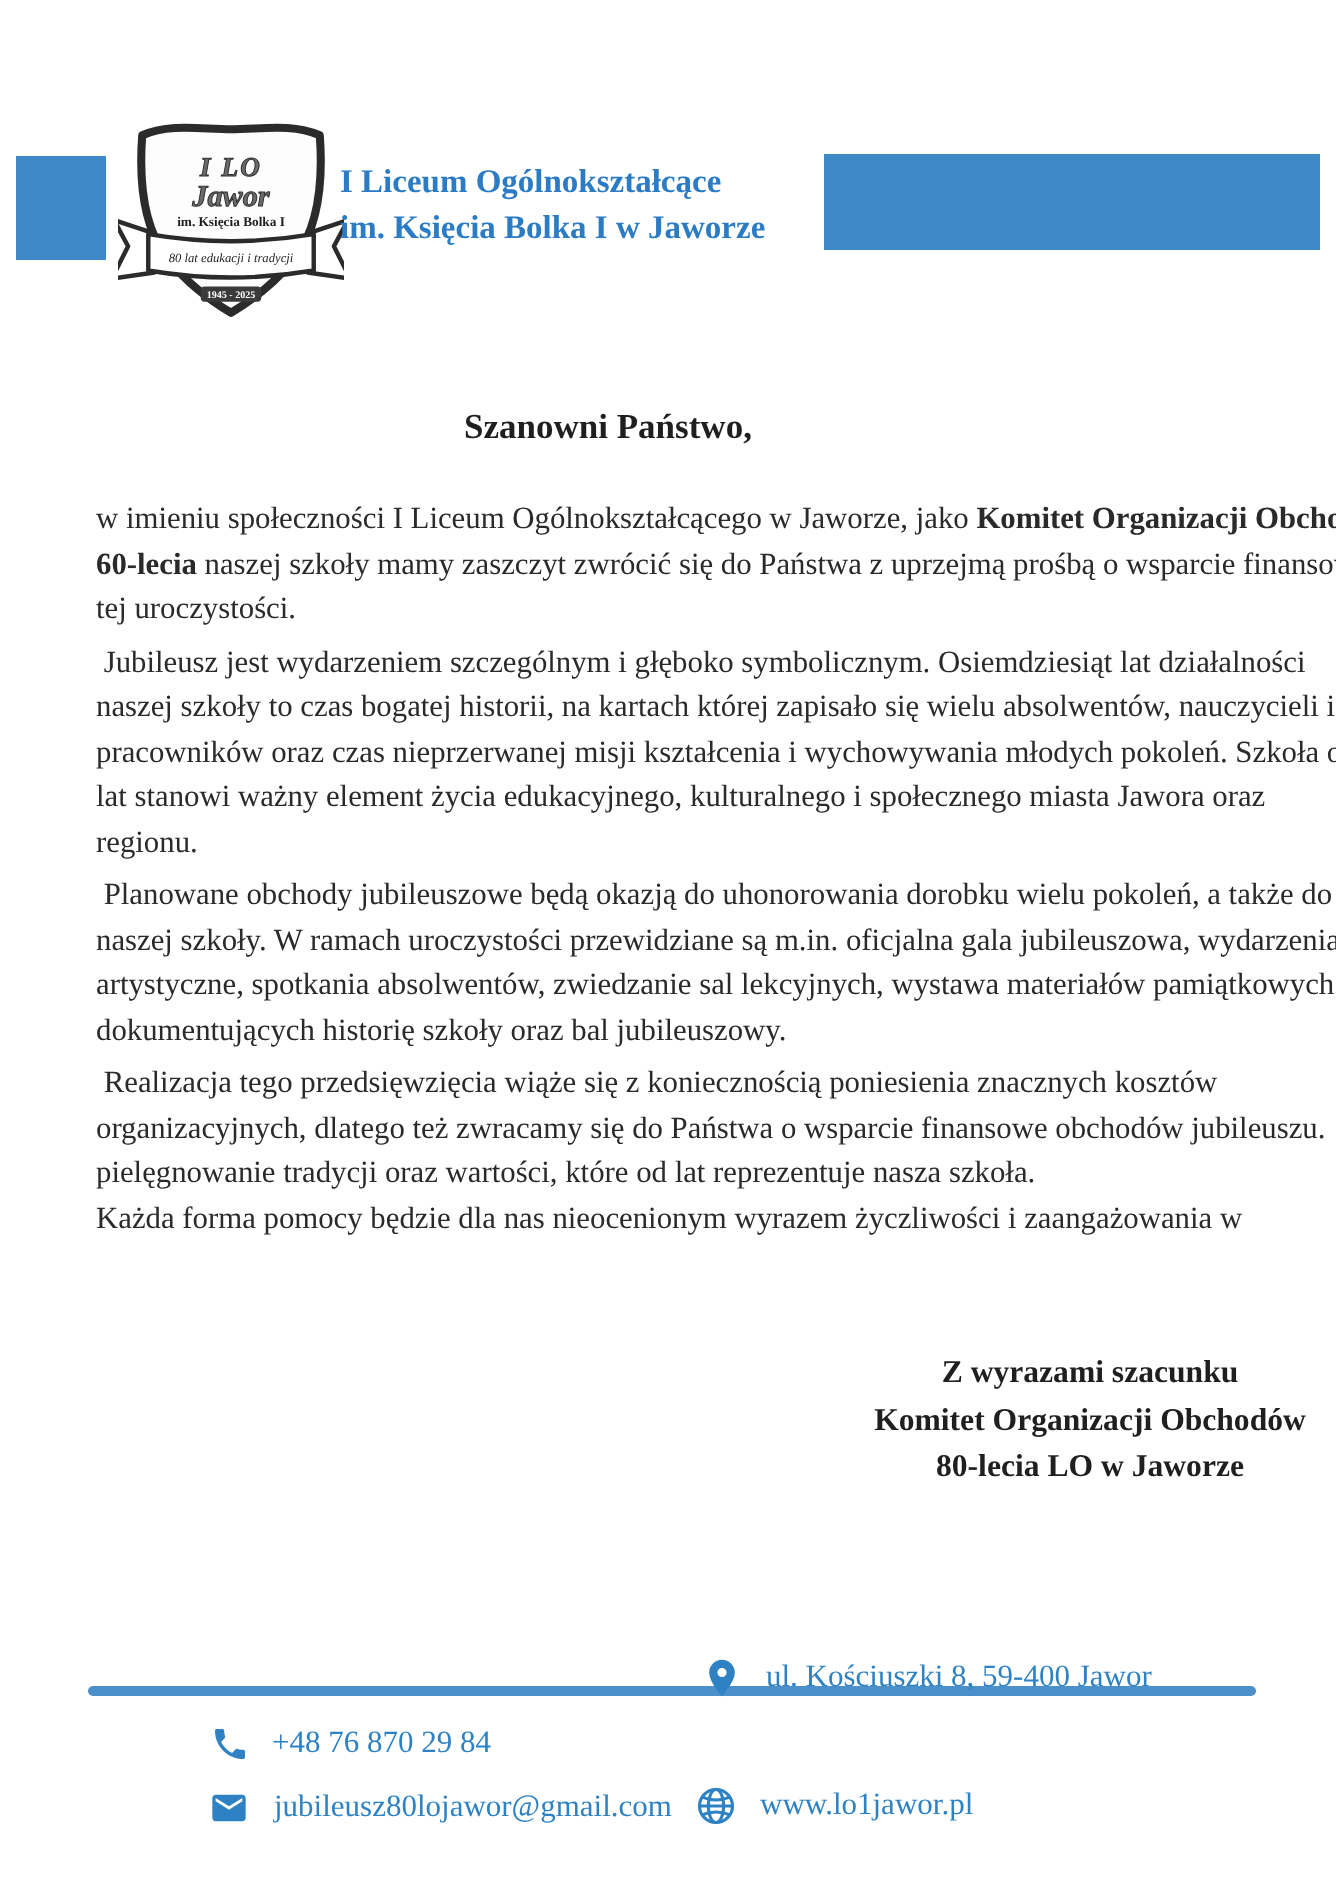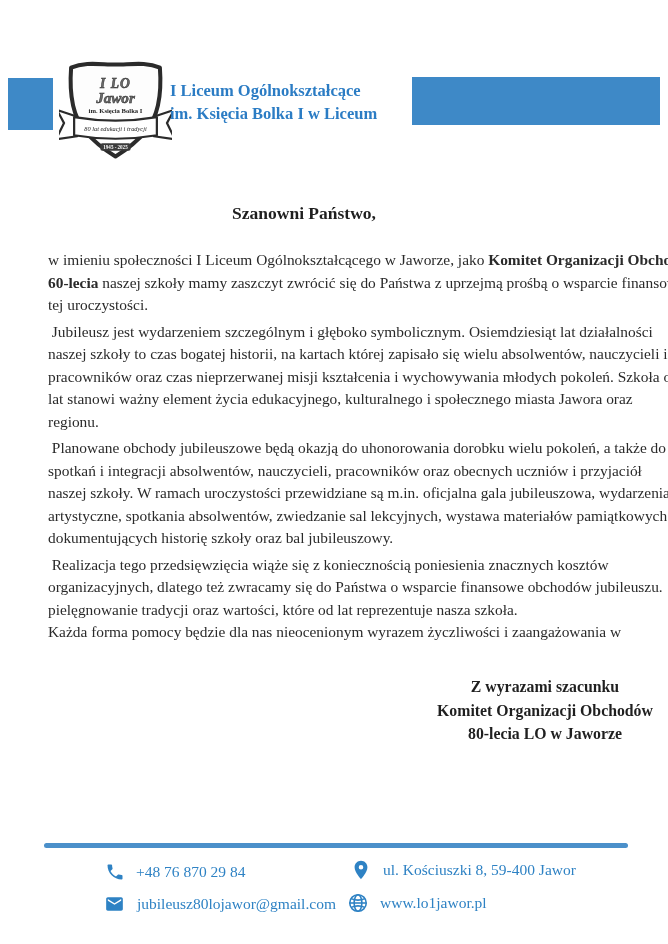--- a/index.html
+++ b/index.html
@@ -41,21 +41,21 @@
   .footer-rule{
     position:absolute;left:44px;top:843px;width:584px;height:5px;
     border-radius:3px;background:var(--rule-blue);
   }
   .f-item{
     position:absolute;display:flex;align-items:center;gap:11px;
     color:var(--footer-blue);font-size:15.5px;
   }
   .f-item svg{flex:0 0 auto;display:block;}
   #f-phone{left:105px;top:862px;}
-  #f-address{left:350px;top:859px;}
+  #f-address{left:350px;top:828px;}
   #f-email{left:103px;top:894px;}
   #f-web{left:347px;top:892px;}
 </style>
 </head>
 <body>
 
 <div class="page">
 
   <div class="sq-left"></div>
   <div class="bar-right"></div>
@@ -68,41 +68,40 @@
     <path d="M16,57 L-2,51 L5,64 L-3,80 L18,77 Z" fill="#ffffff" stroke="#2b2b2b" stroke-width="2.2" stroke-linejoin="round"></path>
     <path d="M96,57 L114,51 L107,64 L115,80 L94,77 Z" fill="#ffffff" stroke="#2b2b2b" stroke-width="2.2" stroke-linejoin="round"></path>
     <path d="M15,58 Q56,65 97,58 L97,76 Q56,83 15,76 Z" fill="#ffffff" stroke="#2b2b2b" stroke-width="2.2" stroke-linejoin="round"></path>
     <text x="56" y="72" text-anchor="middle" font-size="6.3" font-style="italic" fill="#1d1d1d">80 lat edukacji i tradycji</text>
     <rect x="41" y="84" width="30" height="7.5" rx="2" fill="#3a3a3a"></rect>
     <text x="56" y="89.8" text-anchor="middle" font-size="5" font-weight="bold" fill="#ffffff">1945 - 2025</text>
   </svg>
 
   <div class="school-name">
     <div>I Liceum Ogólnokształcące</div>
-    <div>im. Księcia Bolka I w Liceum</div>
+    <div>im. Księcia Bolka I w Jaworze</div>
   </div>
 
   <div class="salutation">Szanowni Państwo,</div>
 
   <div class="letter-body">
       <div class="para">
         <div class="line"><span>w imieniu społeczności I Liceum Ogólnokształcącego w Jaworze, jako </span><span class="b">Komitet Organizacji Obchodów</span></div>
         <div class="line"><span class="b">60-lecia</span><span> naszej szkoły mamy zaszczyt zwrócić się do Państwa z uprzejmą prośbą o wsparcie finansowe</span></div>
         <div class="line"><span>tej uroczystości.</span></div>
       </div>
       <div class="para">
         <div class="line"><span> Jubileusz jest wydarzeniem szczególnym i głęboko symbolicznym. Osiemdziesiąt lat działalności</span></div>
         <div class="line"><span>naszej szkoły to czas bogatej historii, na kartach której zapisało się wielu absolwentów, nauczycieli i</span></div>
         <div class="line"><span>pracowników oraz czas nieprzerwanej misji kształcenia i wychowywania młodych pokoleń. Szkoła od</span></div>
         <div class="line"><span>lat stanowi ważny element życia edukacyjnego, kulturalnego i społecznego miasta Jawora oraz</span></div>
         <div class="line"><span>regionu.</span></div>
       </div>
       <div class="para">
         <div class="line"><span> Planowane obchody jubileuszowe będą okazją do uhonorowania dorobku wielu pokoleń, a także do</span></div>
-        <div class="line"><span>spotkań i integracji absolwentów, nauczycieli, pracowników oraz obecnych uczniów i przyjaciół</span></div>
         <div class="line"><span>naszej szkoły. W ramach uroczystości przewidziane są m.in. oficjalna gala jubileuszowa, wydarzenia</span></div>
         <div class="line"><span>artystyczne, spotkania absolwentów, zwiedzanie sal lekcyjnych, wystawa materiałów pamiątkowych</span></div>
         <div class="line"><span>dokumentujących historię szkoły oraz bal jubileuszowy.</span></div>
       </div>
       <div class="para">
         <div class="line"><span> Realizacja tego przedsięwzięcia wiąże się z koniecznością poniesienia znacznych kosztów</span></div>
         <div class="line"><span>organizacyjnych, dlatego też zwracamy się do Państwa o wsparcie finansowe obchodów jubileuszu.</span></div>
         <div class="line"><span>pielęgnowanie tradycji oraz wartości, które od lat reprezentuje nasza szkoła.</span></div>
         <div class="line"><span>Każda forma pomocy będzie dla nas nieocenionym wyrazem życzliwości i zaangażowania w</span></div>
       </div>

